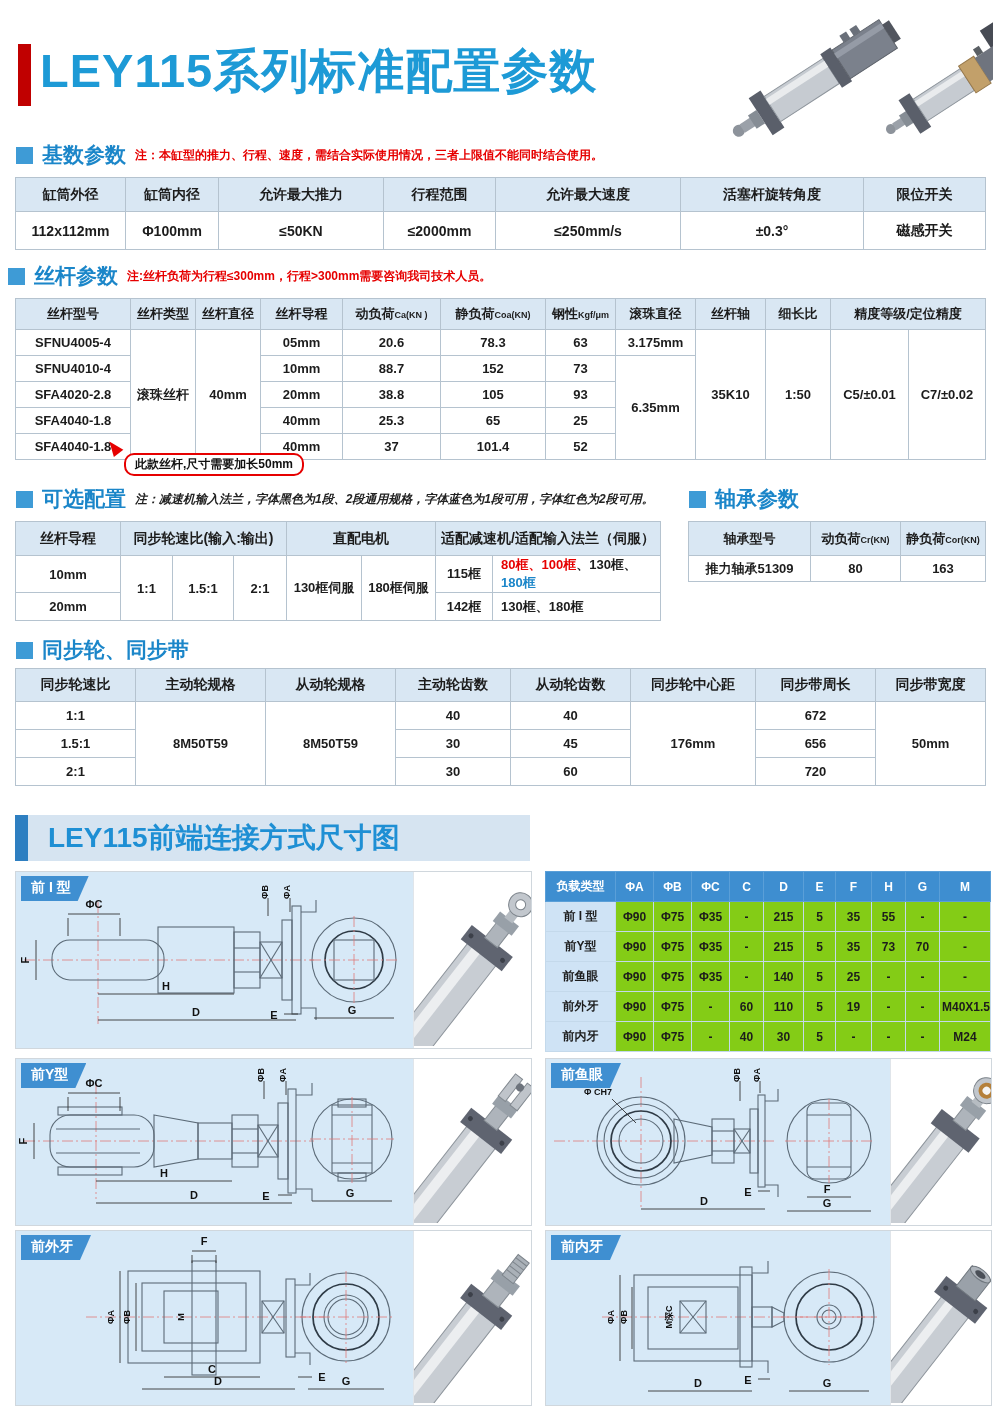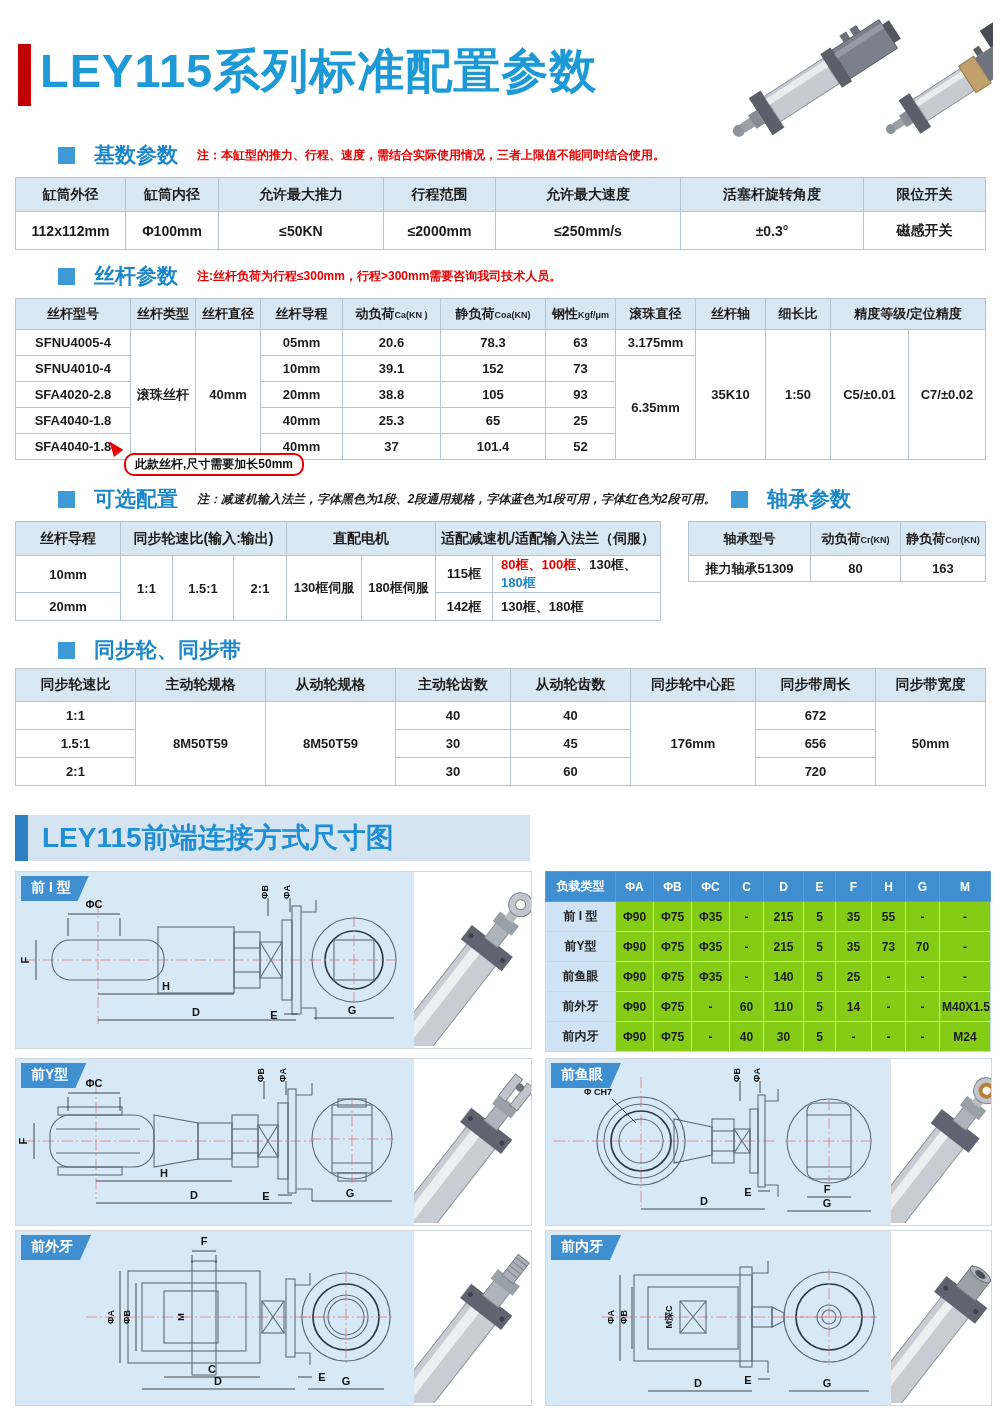--- a/index.html
+++ b/index.html
@@ -3,21 +3,21 @@
 <meta charset="utf-8">
 <style>
   html,body{margin:0;padding:0;background:#fff;}
   body{font-family:"Liberation Sans",sans-serif;}
   #page{position:relative;width:1000px;height:1414px;background:#fff;overflow:hidden;}
   .abs{position:absolute;}
   
   .red-bar{position:absolute;left:18px;top:44px;width:13px;height:62px;background:#c00000;}
   .title{position:absolute;left:40px;top:40px;font-size:47px;font-weight:900;color:#1d9ad6;letter-spacing:1px;white-space:nowrap;}
   
-  .sec{position:absolute;display:flex;align-items:center;gap:19px;white-space:nowrap;margin-left:42px;}
+  .sec{position:absolute;display:flex;align-items:center;gap:9px;white-space:nowrap;}
   .sq{display:inline-block;width:17px;height:17px;background:#3e9bd6;flex:0 0 auto;}
   .sec-h{color:#1b86c9;font-weight:900;font-size:21px;}
   .note-red{color:#e60000;font-size:12px;font-weight:700;}
   .note-dark{color:#222;font-size:12px;font-weight:700;font-style:italic;}
   
   table{border-collapse:collapse;table-layout:fixed;background:#fff;}
   th,td{border:1px solid #b5c3cf;text-align:center;overflow:hidden;padding:0 2px;color:#1c1c1c;}
   th{background:#d9e7f3;font-weight:700;}
   .t1 th{height:33px;font-size:14px;}
   .t1 td{height:37px;font-size:14px;font-weight:600;}
@@ -33,21 +33,21 @@
   .small-cell{font-size:11px;}
   .left-cell{text-align:left;padding-left:8px;}
   .red{color:#e60000;margin-top:39px;}
   .blue{color:#1b86c9;}
   
   .annot-box{position:absolute;left:124px;top:453px;border:2px solid #e60000;border-radius:10px;background:#fff;color:#111;font-size:12px;font-weight:700;padding:1px 9px;white-space:nowrap;}
   .annot-arrow{position:absolute;left:108px;top:440px;width:0;height:0;border-left:6px solid transparent;border-right:6px solid transparent;border-bottom:15px solid #e60000;transform:rotate(-38deg);}
   
   .bigbar{position:absolute;height:46px;background:#d6e4f1;display:flex;align-items:center;}
   .vbar{width:13px;height:100%;background:#2e7fc1;flex:0 0 auto;}
-  .bighead{color:#1e8fd4;font-weight:900;font-size:28px;padding-left:14px;white-space:nowrap;}
+  .bighead{color:#1e8fd4;font-weight:900;font-size:28px;padding-left:20px;white-space:nowrap;}
   
   .panel{position:absolute;background:#d7e9f7;border:1px solid #d0d7dd;}
   .ptag{position:absolute;left:5px;top:4px;background:#3f8fd1;color:#fff;font-weight:700;font-size:14px;padding:3px 18px 4px 10px;clip-path:polygon(0 0,100% 0,calc(100% - 11px) 100%,0 100%);z-index:3;}
   .render{position:absolute;right:0;top:0;bottom:0;background:#fff;border-left:1px solid #e0e5ea;}
   
   .tdim th{background:#3e8ed0;color:#fff;font-size:12px;height:29px;border:1px solid #5a9fd8;font-weight:700;}
   .tdim td{height:29px;font-size:12px;font-weight:600;border:1px solid #c4d9eb;background:#84cc16;}
   .tdim td.rowlabel{background:#cfe3f5;font-weight:700;}
   
   svg .geo{fill:none;stroke:#5c6b78;stroke-width:1.1;}
@@ -125,21 +125,21 @@
       <td>Φ100mm</td>
       <td>≤50KN</td>
       <td>≤2000mm</td>
       <td>≤250mm/s</td>
       <td>±0.3°</td>
       <td>磁感开关</td>
     </tr>
   </tbody>
     </table>
 
-  <div class="sec" style="left:16px;top:262px">
+  <div class="sec" style="left:8px;top:262px">
     <span class="sq"></span>
     <span class="sec-h">丝杆参数</span>
     <span class="note-red">注:丝杆负荷为行程≤300mm，行程&gt;300mm需要咨询我司技术人员。</span>
   </div>
 
   <table class="abs t2" style="left:15px;top:298px;width:970px">
     <colgroup>
         <col style="width:115px">
         <col style="width:65px">
         <col style="width:65px">
@@ -177,21 +177,21 @@
       <td>63</td>
       <td>3.175mm</td>
       <td rowspan="5">35K10</td>
       <td rowspan="5">1:50</td>
       <td rowspan="5">C5/±0.01</td>
       <td rowspan="5">C7/±0.02</td>
     </tr>
     <tr>
       <td>SFNU4010-4</td>
       <td>10mm</td>
-      <td>39.1</td>
+      <td>88.7</td>
       <td>152</td>
       <td>73</td>
       <td rowspan="4">6.35mm</td>
     </tr>
     <tr>
       <td>SFA4020-2.8</td>
       <td>20mm</td>
       <td>38.8</td>
       <td>105</td>
       <td>93</td>
@@ -466,21 +466,21 @@
       <td>-</td>
     </tr>
     <tr>
       <td class="rowlabel">前外牙</td>
       <td>Φ90</td>
       <td>Φ75</td>
       <td>-</td>
       <td>60</td>
       <td>110</td>
       <td>5</td>
-      <td>14</td>
+      <td>19</td>
       <td>-</td>
       <td>-</td>
       <td class="small-cell">M40X1.5</td>
     </tr>
     <tr>
       <td class="rowlabel">前内牙</td>
       <td>Φ90</td>
       <td>Φ75</td>
       <td>-</td>
       <td>40</td>

